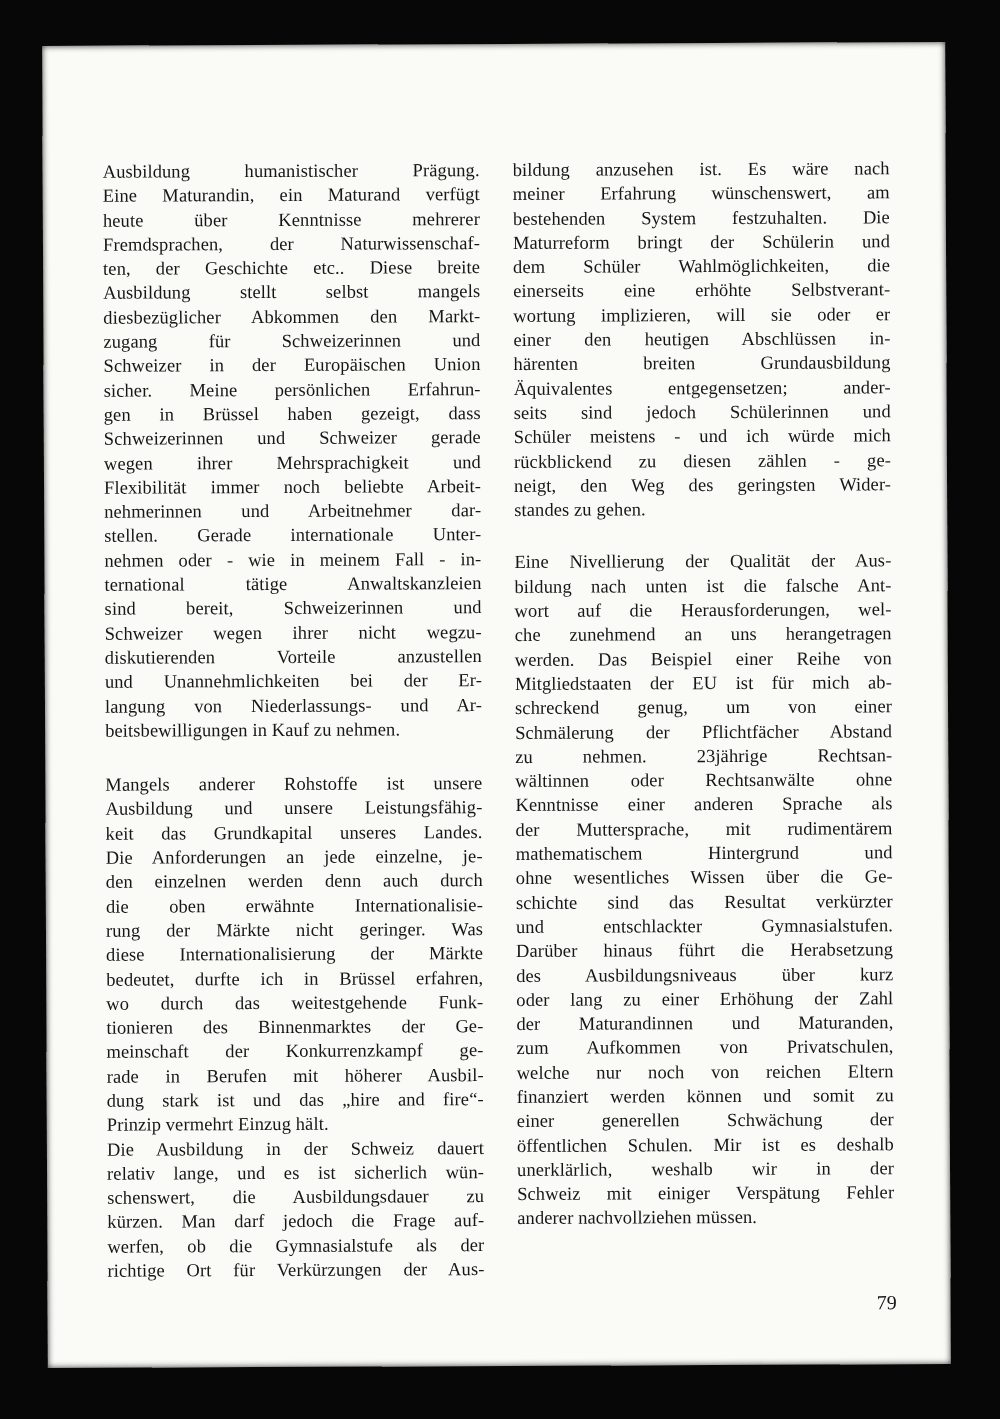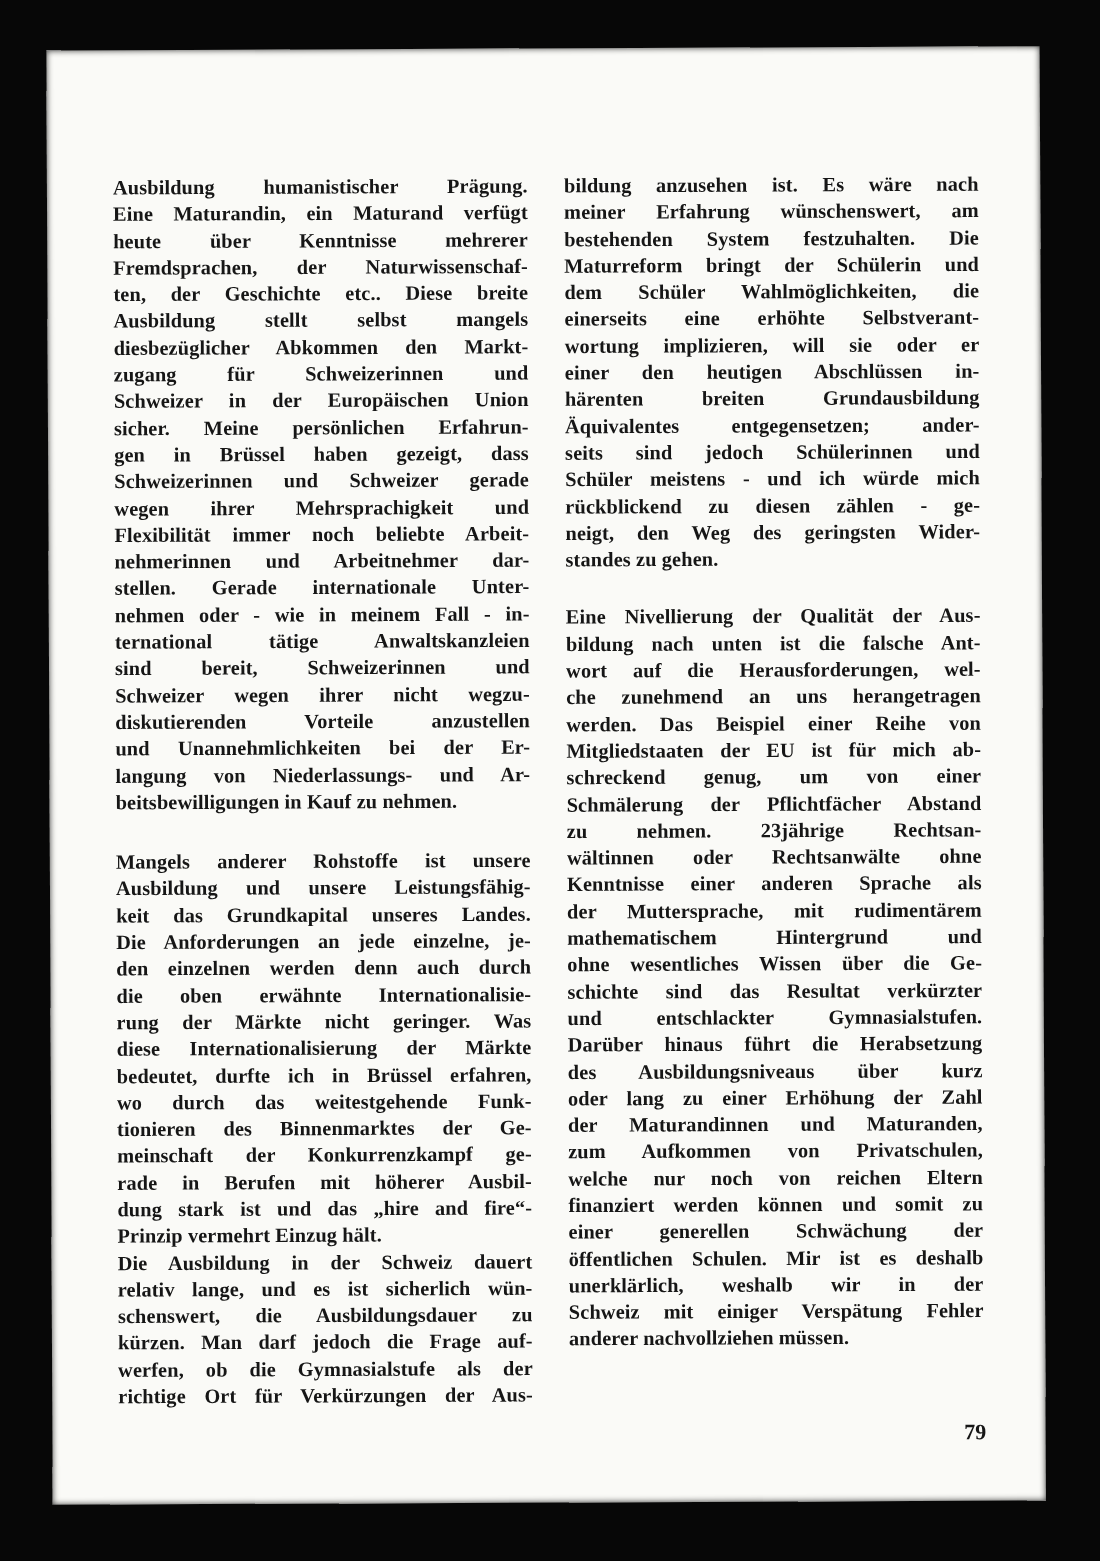--- a/index.html
+++ b/index.html
@@ -8,21 +8,20 @@
     width: 1000px;
     height: 1419px;
     background: #070707;
     overflow: hidden;
   }
   .scan-bg {
     position: relative;
     width: 1000px;
     height: 1419px;
     background: #070707;
-    font-weight: bold;
   }
   .page {
     position: absolute;
     left: 45px;
     top: 44px;
     width: 903px;
     height: 1322px;
     background: #fafaf7;
     transform: rotate(-0.25deg);
     transform-origin: 50% 50%;

